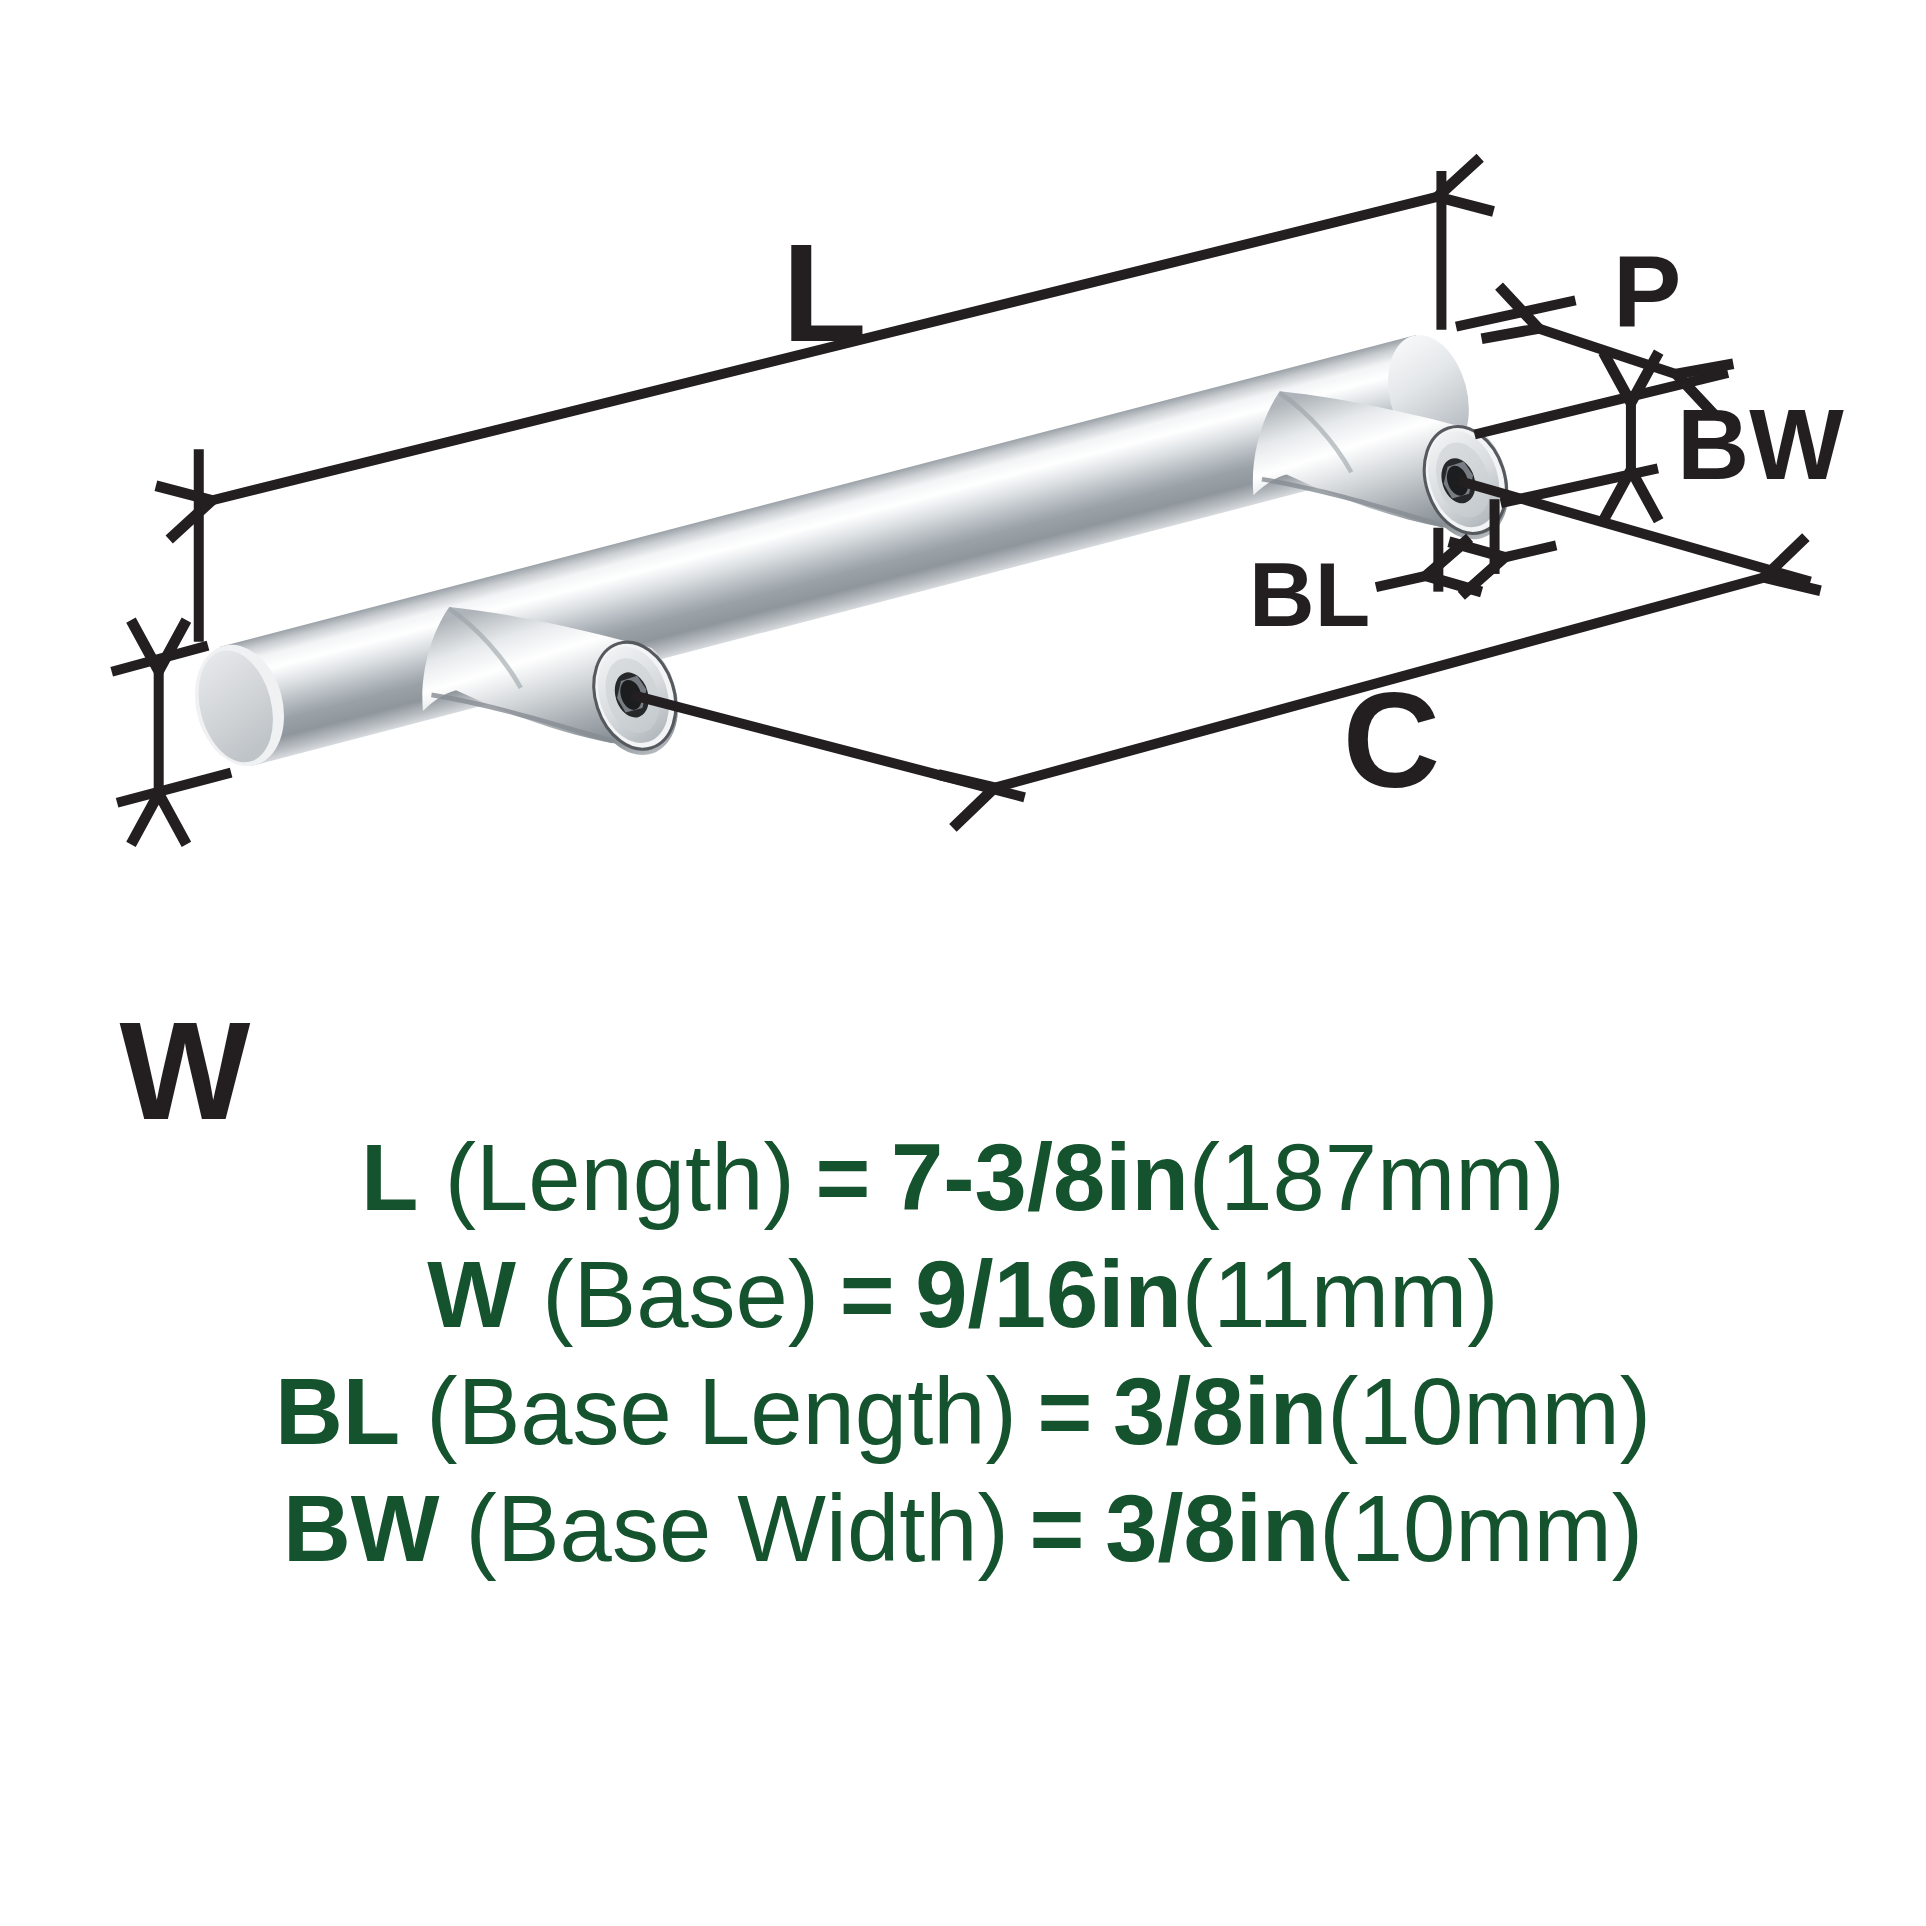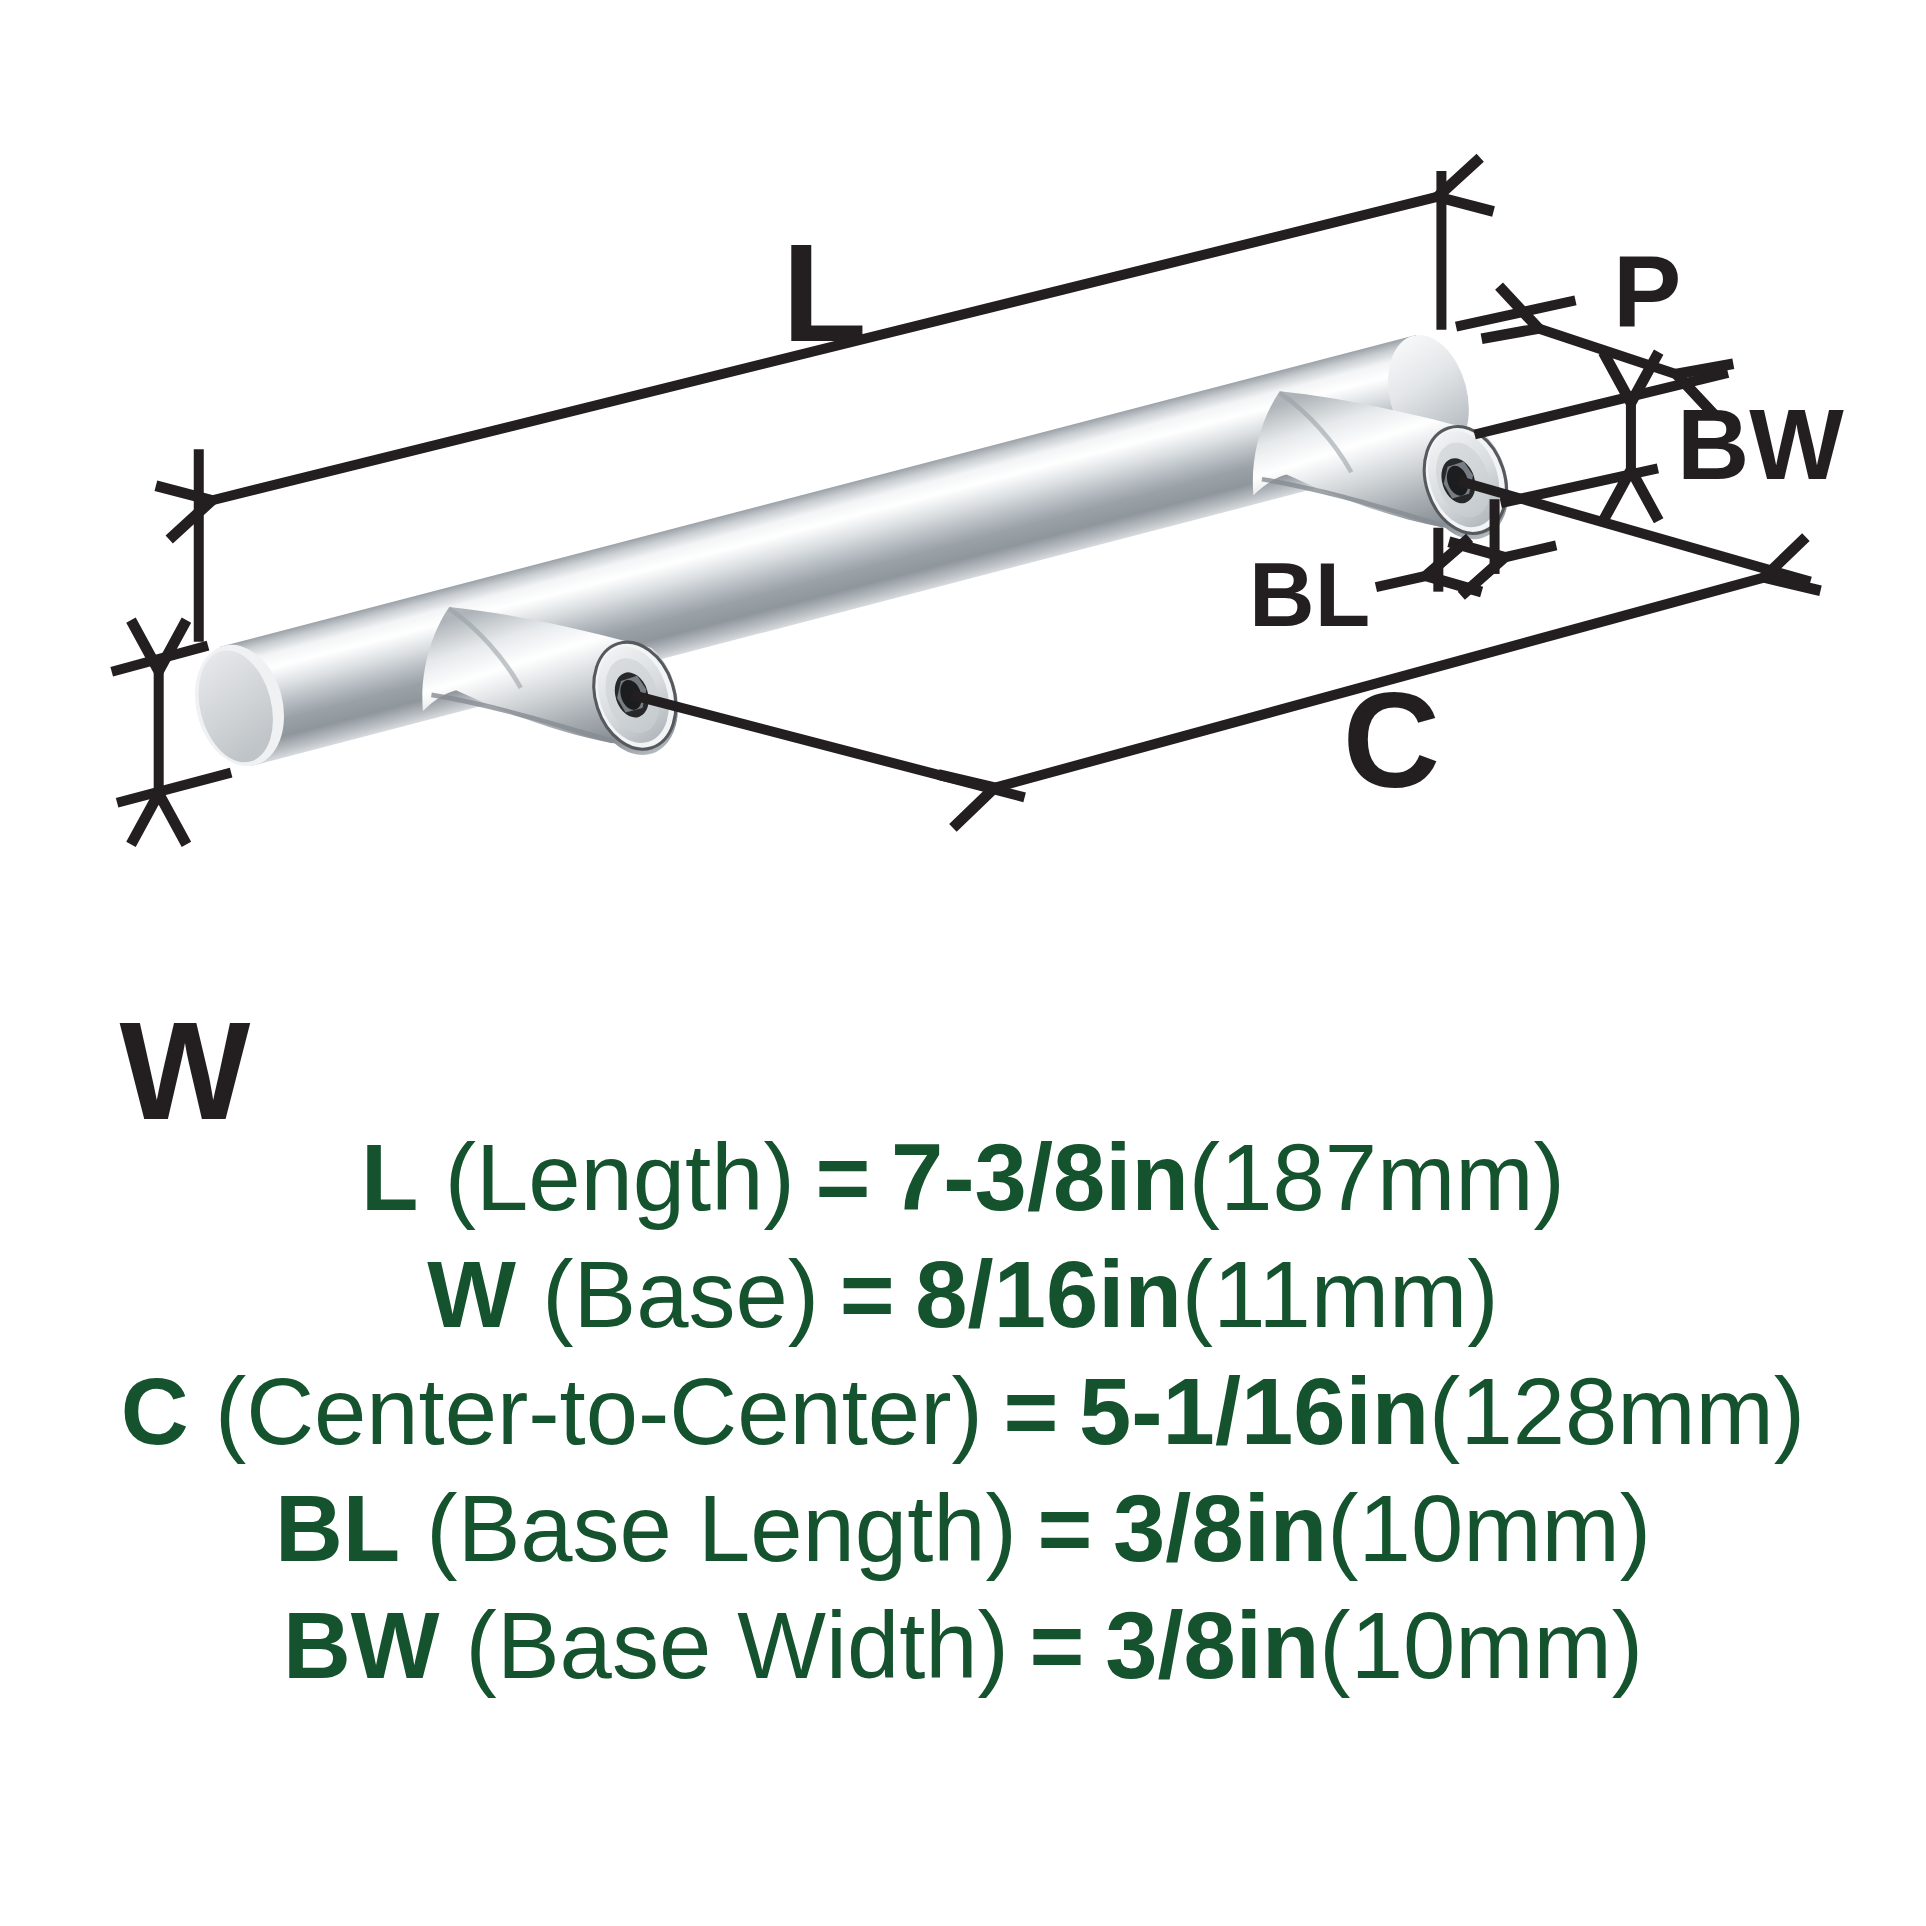--- a/index.html
+++ b/index.html
@@ -158,20 +158,19 @@
       <text class="dim-label" x="240" y="1452" font-size="180" text-anchor="middle">W</text>
       <text class="dim-label" x="2138" y="424" font-size="133" text-anchor="middle">P</text>
       <text class="dim-label" x="2285" y="622" font-size="130" text-anchor="middle">BW</text>
       <text class="dim-label" x="1700" y="812" font-size="118" text-anchor="middle">BL</text>
       <text class="dim-label" x="1806" y="1022" font-size="175" text-anchor="middle">C</text>
     </g>
   </svg>
 
   <div class="spec-block">
     <div class="spec-row"><span class="b">L</span> <span class="r">(Length)</span><span class="eq">=</span><span class="b">7-3/8in</span><span class="r">(187mm)</span></div>
-    <div class="spec-row"><span class="b">W</span> <span class="r">(Base)</span><span class="eq">=</span><span class="b">8/16in</span><span class="r">(11mm)</span></div>
-    <div class="spec-row"><span class="b">C</span> <span class="r">(Center-to-Center)</span><span class="eq">=</span><span class="b">5-1/16in</span><span class="r">(128mm)</span></div>
+    <div class="spec-row"><span class="b">W</span> <span class="r">(Base)</span><span class="eq">=</span><span class="b">9/16in</span><span class="r">(11mm)</span></div>
     <div class="spec-row"><span class="b">BL</span> <span class="r">(Base Length)</span><span class="eq">=</span><span class="b">3/8in</span><span class="r">(10mm)</span></div>
     <div class="spec-row"><span class="b">BW</span> <span class="r">(Base Width)</span><span class="eq">=</span><span class="b">3/8in</span><span class="r">(10mm)</span></div>
   </div>
 
 </div>
 
 
 </body></html>

